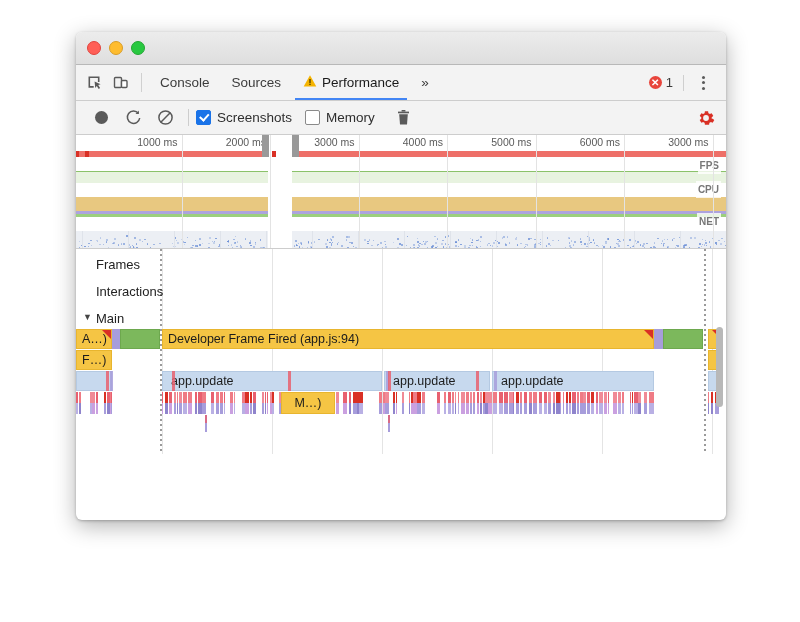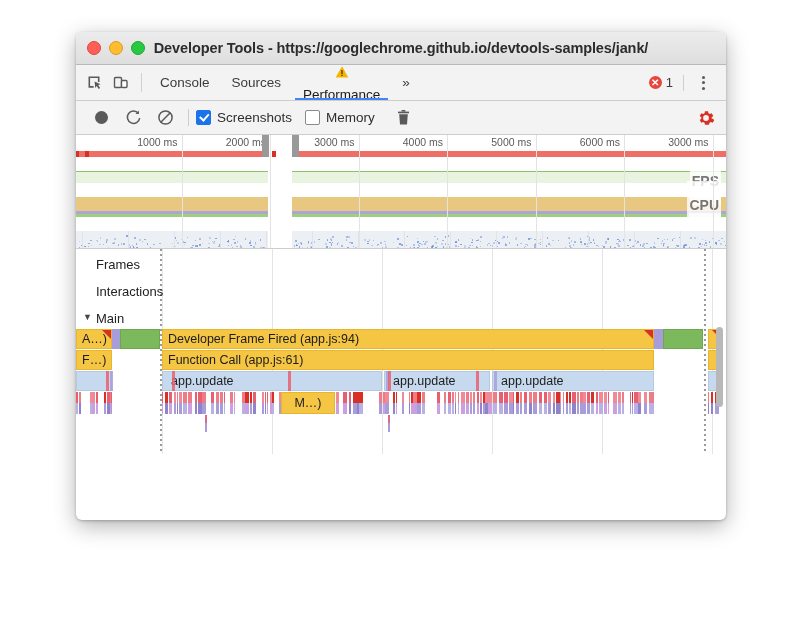--- a/index.html
+++ b/index.html
@@ -36,21 +36,21 @@
     height:35px;background:#f3f3f3;border-bottom:1px solid #cdcdcd;
     display:flex;align-items:stretch;padding-left:6px;
   }
   .tbicon{width:26px;display:flex;align-items:center;justify-content:center;color:#5a5a5a;}
   .tbsep{width:1px;background:#d0d0d0;margin:8px 7px;}
   .maintabs{display:flex;align-items:stretch;}
   .mtab{
     display:flex;align-items:center;gap:5px;padding:0 11px;font-size:13.5px;color:#3c3c3c;
     position:relative;white-space:nowrap;
   }
-  .mtab.active{color:#1a1a1a;flex-direction:column;}
+  .mtab.active{color:#1a1a1a;}
   .mtab.active::after{
     content:"";position:absolute;left:3px;right:3px;bottom:0;height:2.5px;background:#4285f4;
   }
   .tabbar-right{margin-left:auto;display:flex;align-items:center;padding-right:7px;gap:3px;}
   .errbadge{display:flex;align-items:center;gap:4px;font-size:13px;color:#3c3c3c;padding-right:7px;}
   .errdot{
     width:13px;height:13px;border-radius:50%;background:#e8453c;color:#fff;font-size:10px;
     display:flex;align-items:center;justify-content:center;font-weight:bold;line-height:1;
   }
   .vsep{width:1px;height:16px;background:#cfcfcf;}
@@ -86,22 +86,22 @@
   .band{position:absolute;left:0;right:0;}
   .fpsband{top:22px;height:26px;}
   .fpsfill{position:absolute;left:0;right:0;bottom:0;height:11px;background:#e8f3e0;
            border-top:1.5px solid #8bc26a;}
   .cpuband{top:44px;height:38px;}
   .cpu-y{position:absolute;left:0;right:0;bottom:6px;height:14px;background:#e8c880;}
   .cpu-p{position:absolute;left:0;right:0;bottom:0;height:17px;background:#ada4de;}
   .cpu-g{position:absolute;left:0;right:0;bottom:0;height:3px;background:#9ccf7e;}
   .netband{top:82px;height:14px;background:#fff;}
 
-  .ovlabel{position:absolute;right:5px;font-size:14px;font-weight:bold;color:#777;
-           background:rgba(255,255,255,.8);padding:16px 2px;}
+  .ovlabel{position:absolute;right:5px;font-size:10px;font-weight:bold;color:#777;
+           background:rgba(255,255,255,.8);padding:3px 2px;}
 
   .filmstrip{position:absolute;left:0;right:0;top:96px;height:33px;background:#eceff4;overflow:hidden;}
   .dots{position:absolute;inset:0;}
   .dot{position:absolute;width:1.6px;height:1.6px;background:#6b8fd6;border-radius:50%;}
   .shot{position:absolute;top:0;bottom:0;width:1px;background:#dfe3ea;}
 
   
   .selwin{position:absolute;top:0;bottom:0;background:#fff;}
   .selhandle{position:absolute;top:0;width:7px;background:#999;}
 
@@ -152,21 +152,20 @@
 
 <div id="page">
   <div class="window">
 
     <div class="titlebar">
       <div class="lights">
         <span class="light red"></span>
         <span class="light yellow"></span>
         <span class="light green"></span>
       </div>
-      <div class="title">Developer Tools - https://googlechrome.github.io/devtools-samples/jank/</div>
     </div>
 
     <div class="tabbar">
       <div class="tbicon">
         <svg width="16" height="16" viewBox="0 0 16 16">
           <path d="M1.5 1.5h11v5.5h-1.6V3.1H3.1v8h3.6v1.6H1.5z" fill="#5a5a5a"></path>
           <path d="M7.6 6.6l6 2.6-2.4.9 1.9 2.8-1.4 1-1.9-2.8-1.6 2z" fill="#5a5a5a"></path>
         </svg>
       </div>
       <div class="tbicon">
@@ -807,23 +806,20 @@
         </div>
         <div class="blk purple" style="left:578px;top:80px;width:9px;height:20px"></div>
         <div class="blk green" style="left:587px;top:80px;width:40px;height:20px"></div>
         <div class="blk orange" style="left:632px;top:80px;width:14px;height:20px">
           <span class="warntri"></span>
         </div>
 
         <div class="blk orange" style="left:0;top:101px;width:36px;height:20px">
           <span>F…)</span>
         </div>
-        <div class="blk orange" style="left:86px;top:101px;width:492px;height:20px">
-          <span>Function Call (app.js:61)</span>
-        </div>
         <div class="blk orange" style="left:632px;top:101px;width:14px;height:20px"></div>
 
         <div class="blk blue" style="left:0;top:122px;width:36px;height:20px;padding-left:0"></div>
         <div class="blk blue" style="left:86px;top:122px;width:220px;height:20px">
           <span>app.update</span>
         </div>
         <div class="blk blue" style="left:308px;top:122px;width:106px;height:20px">
           <span>app.update</span>
         </div>
         <div class="blk blue" style="left:416px;top:122px;width:162px;height:20px">

